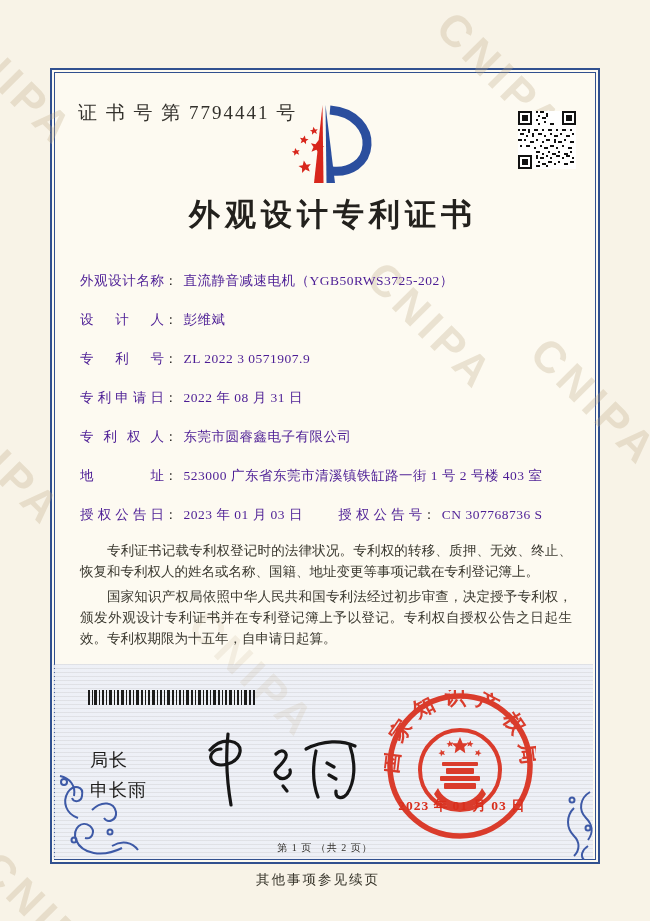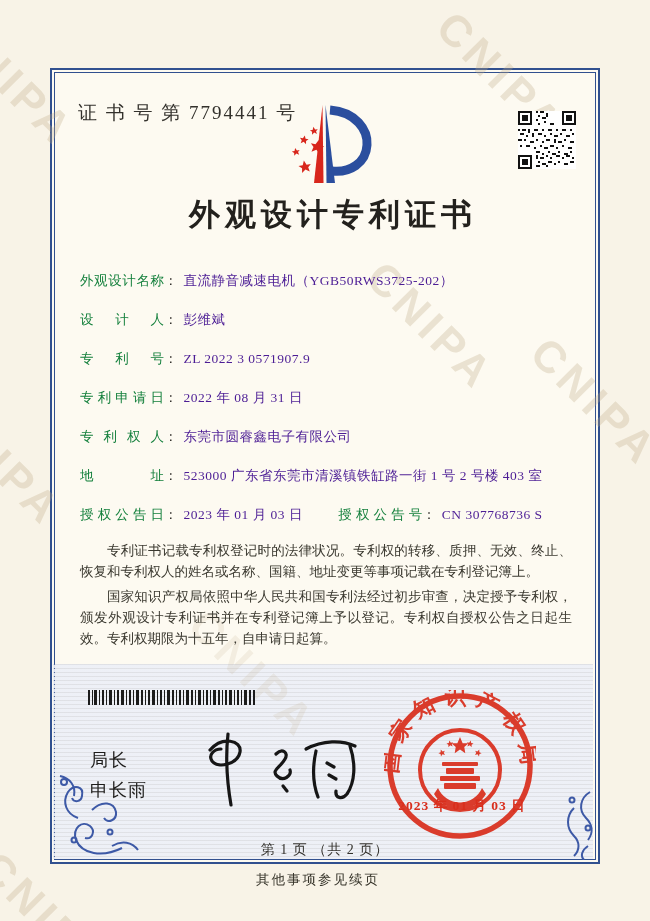--- a/index.html
+++ b/index.html
@@ -34,21 +34,21 @@
   .content{position:absolute;inset:0;z-index:3;}
   .cert-no{position:absolute;left:78px;top:100px;font-size:19px;letter-spacing:2px;color:#33312c;}
   .logo{position:absolute;left:276px;top:100px;}
   .qr{position:absolute;left:518px;top:111px;}
   .title{
     position:absolute;left:8px;top:194px;width:650px;text-align:center;
     font-size:31px;font-weight:bold;letter-spacing:5px;color:#23211d;
   }
   .fields{position:absolute;left:80px;top:272px;width:500px;font-size:13.5px;}
   .frow{height:39px;white-space:nowrap;}
-  .flabel{display:inline-block;width:84px;text-align:justify;text-align-last:justify;color:#15803d;}
+  .flabel{display:inline-block;width:84px;text-align:justify;text-align-last:justify;color:#4c1d95;}
   .fcolon{margin-right:6px;color:#33312c;}
   .fvalue{color:#4c1d95;letter-spacing:0.5px;}
   .grantrow .col2{margin-left:32px;}
   .paras{
     position:absolute;left:80px;top:540px;width:492px;
     font-size:13.5px;line-height:21px;color:#3a382f;text-align:justify;
   }
   .paras p{margin:0 0 4px 0;text-indent:2em;}
   .barcode{position:absolute;left:88px;top:690px;}
   .signer{
@@ -57,21 +57,21 @@
     font-size:18px;color:#1d1c1a;line-height:30px;letter-spacing:1px;
   }
   .signature{position:absolute;left:190px;top:726px;}
   .seal{position:absolute;left:384px;top:690px;}
   .seal-date{
     position:absolute;left:387px;top:797px;width:150px;text-align:center;
     font-size:13.5px;font-weight:bold;color:#d92f1d;letter-spacing:1px;white-space:nowrap;
   }
   .page-info{
     position:absolute;left:0;top:841px;width:650px;text-align:center;
-    font-size:14px;color:#33312c;letter-spacing:1px;
+    font-size:10px;color:#33312c;letter-spacing:1px;
   }
   .cont-note{
     position:absolute;left:0;top:871px;width:636px;text-align:center;
     font-size:13.5px;color:#353329;letter-spacing:2px;
   }
   .orn-bl{position:absolute;left:52px;top:768px;}
   .orn-br{position:absolute;left:544px;top:788px;}
 </style>
 </head>
 <body>

